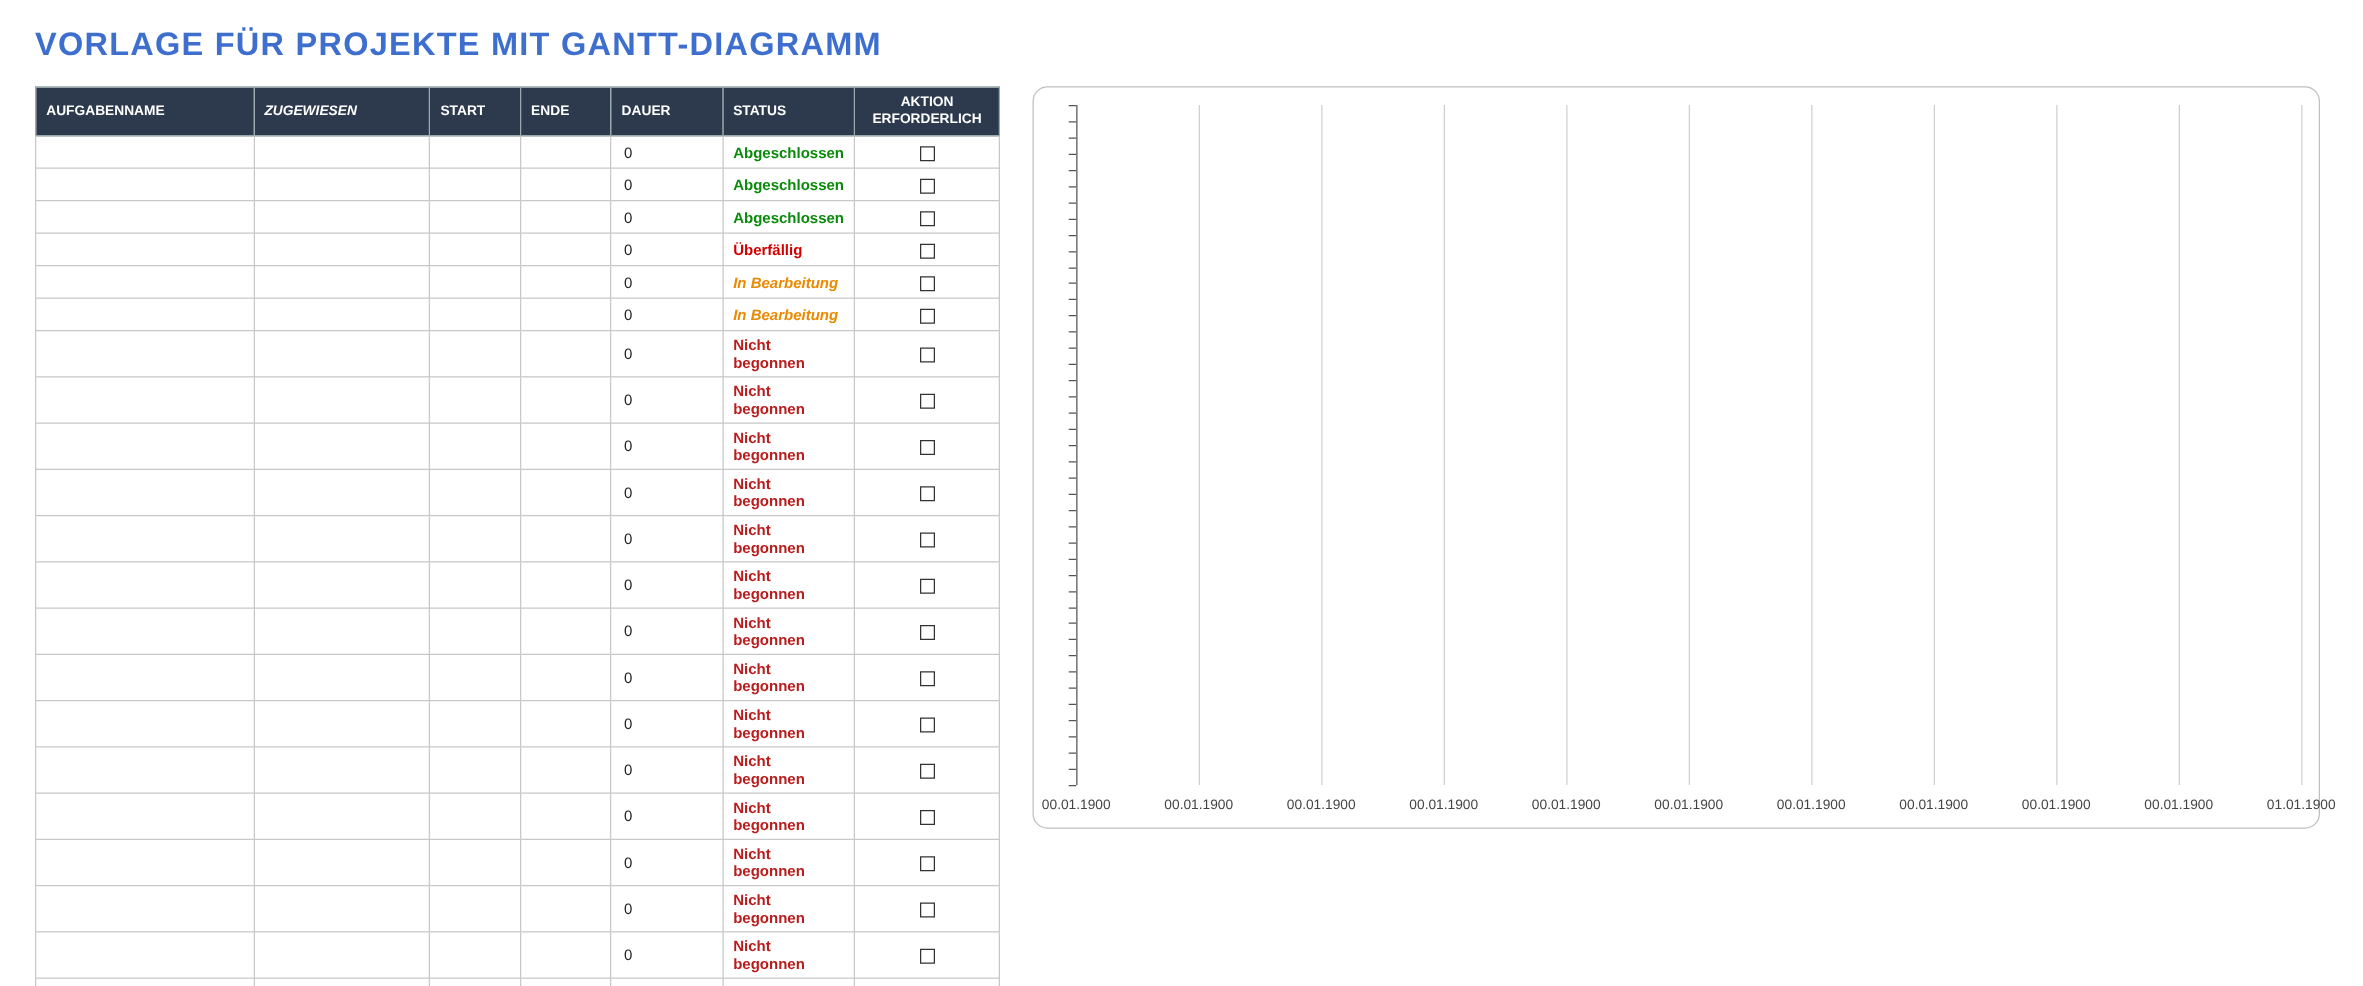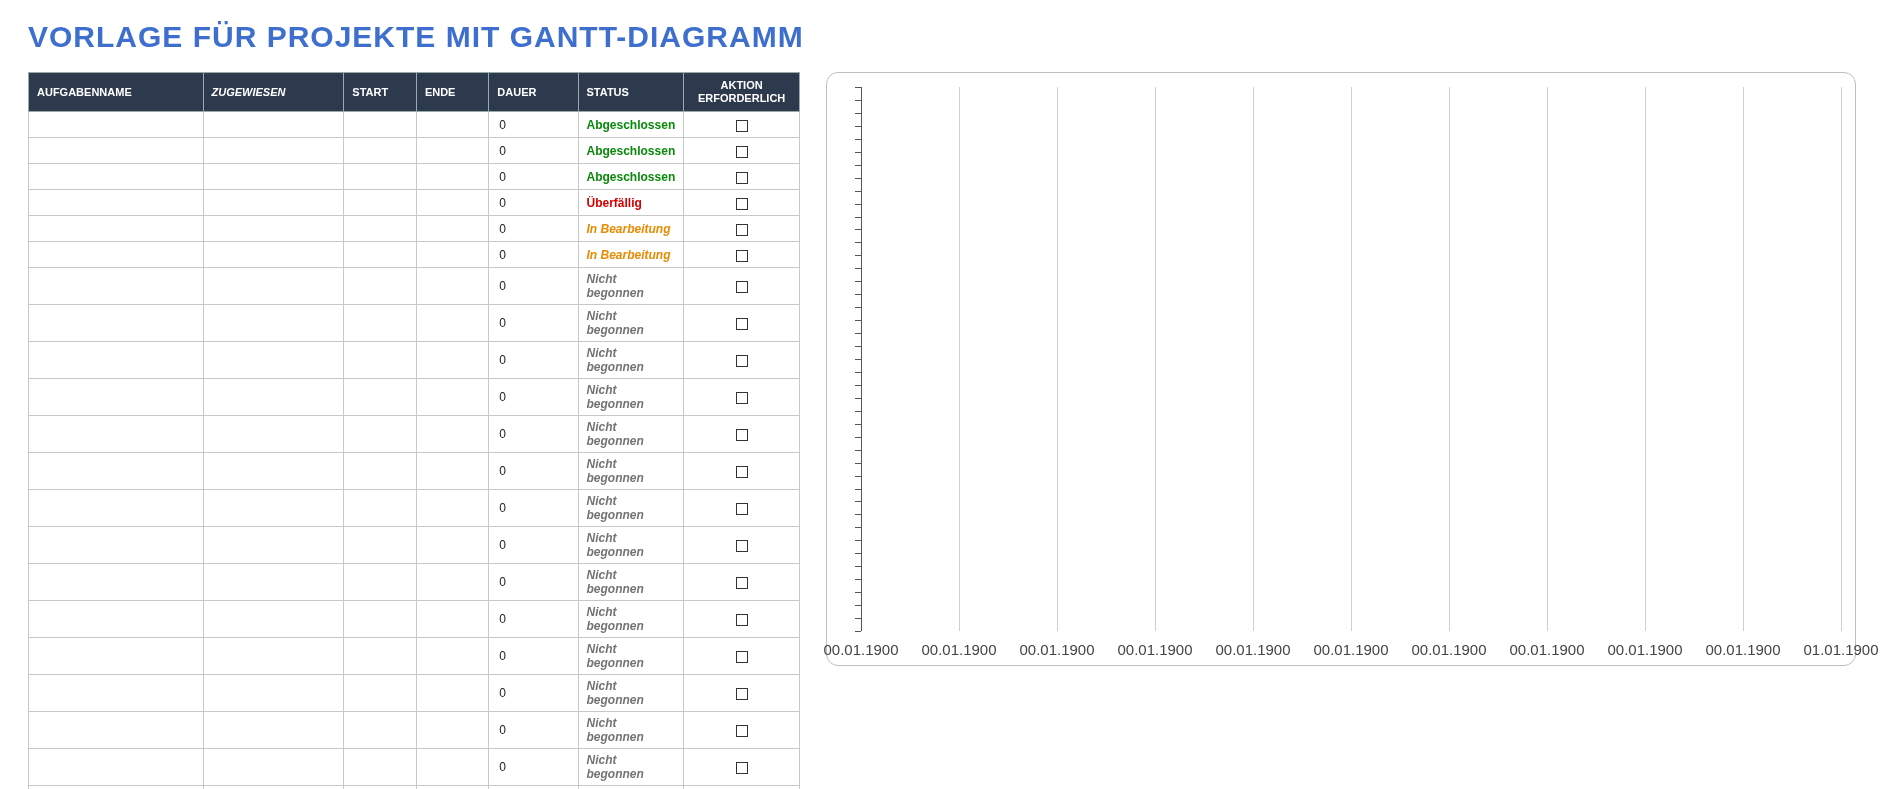--- a/index.html
+++ b/index.html
@@ -5,21 +5,21 @@
   * { box-sizing: border-box; }
   body {
     margin: 0;
     padding: 20px 28px;
     font-family: "Century Gothic", "Segoe UI", Arial, sans-serif;
     background: #fff;
     color: #222;
     width: 1890px;
   }
   .title {
-    font-size: 30px;
+    font-size: 26px;
     font-weight: 700;
     color: #3e6fce;
     letter-spacing: 1px;
     margin: 0 0 18px 0;
   }
   .layout {
     display: flex;
     gap: 26px;
     align-items: flex-start;
   }
@@ -56,21 +56,21 @@
   .col-start { width: 73px; }
   .col-end   { width: 73px; }
   .col-dur   { width: 90px; }
   .col-stat  { width: 102px; }
   .col-act   { width: 116px; text-align: center; }
   td.col-dur { text-align: left; padding-left: 10px; }
   td.col-stat { font-weight: 700; }
   .st-done   { color: #0a8a0a; }
   .st-over   { color: #d40000; }
   .st-prog   { color: #e98a00; font-style: italic; }
-  .st-none   { color: #737373; font-weight: 600; font-style: italic; }
+  .st-none   { color: #b91c1c; font-weight: 600; }
   td.col-act { text-align: center; }
   .cb {
     display: inline-block;
     width: 12px; height: 12px;
     border: 1.5px solid #333;
     background: #fff;
     vertical-align: middle;
   }
 
   
@@ -107,21 +107,21 @@
     width: 6px;
     height: 1px;
     background: #555;
   }
   .xlabels {
     position: absolute;
     left: 34px;
     right: 14px;
     bottom: 8px;
     height: 16px;
-    font-size: 15px;
+    font-size: 11px;
     color: #444;
   }
   .xlabel {
     position: absolute;
     transform: translateX(-50%);
     white-space: nowrap;
   }
 </style>
 </head>
 <body>

